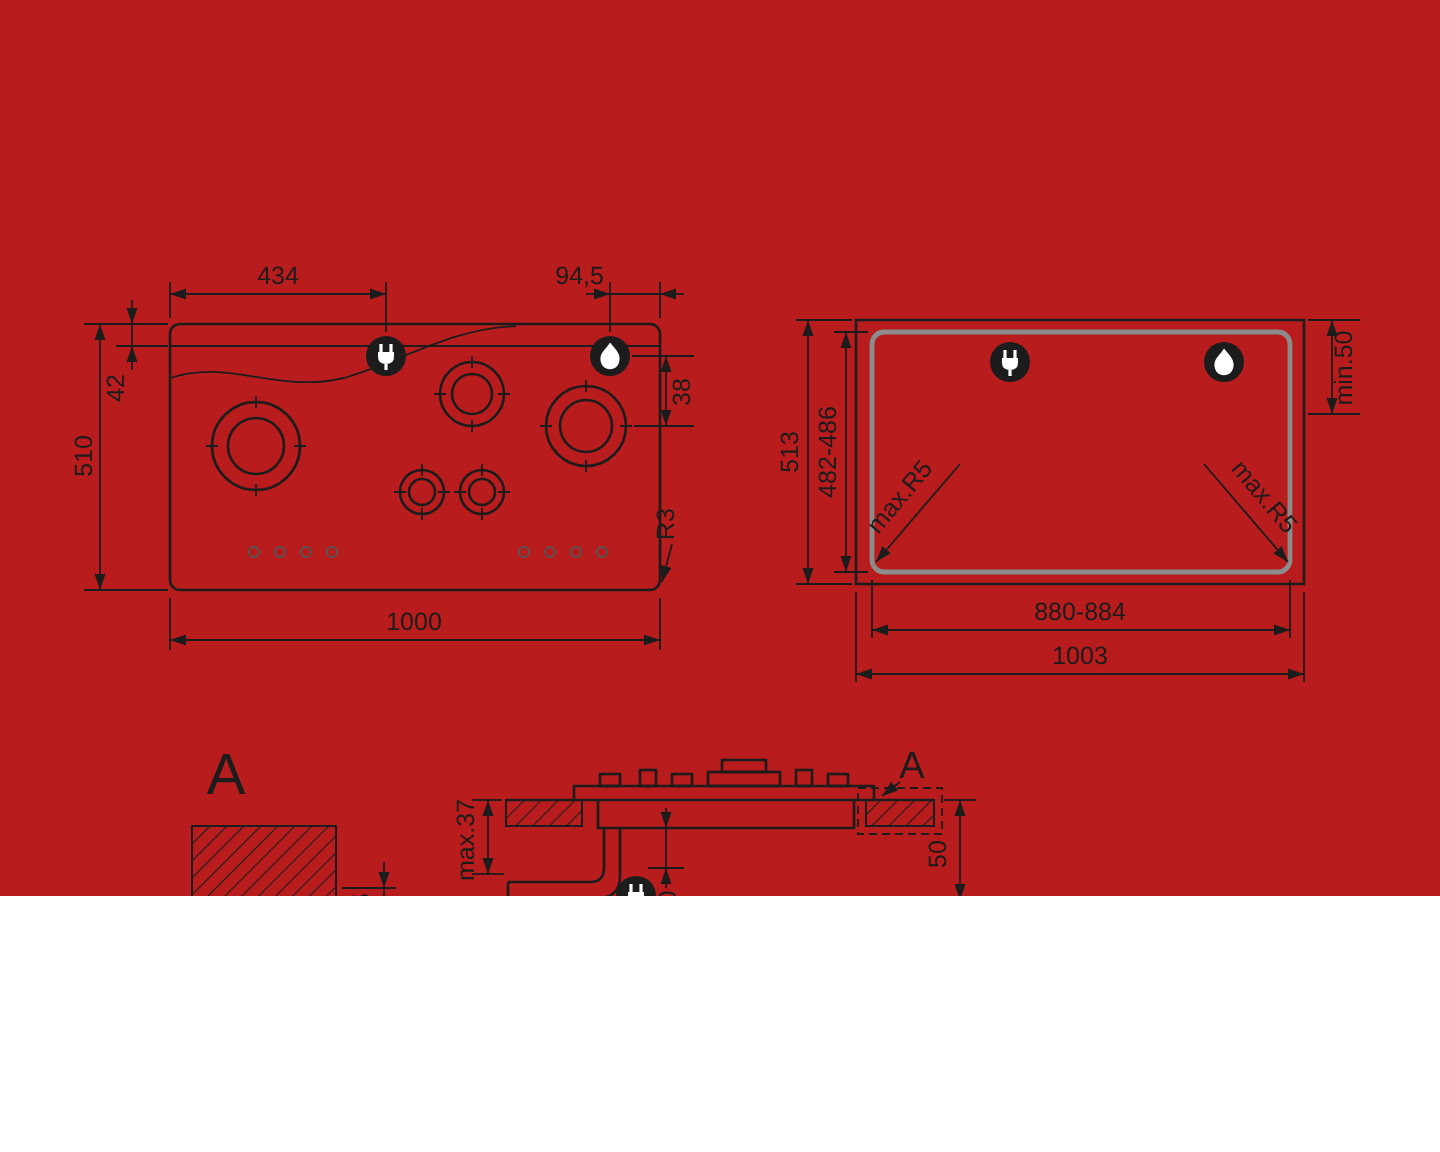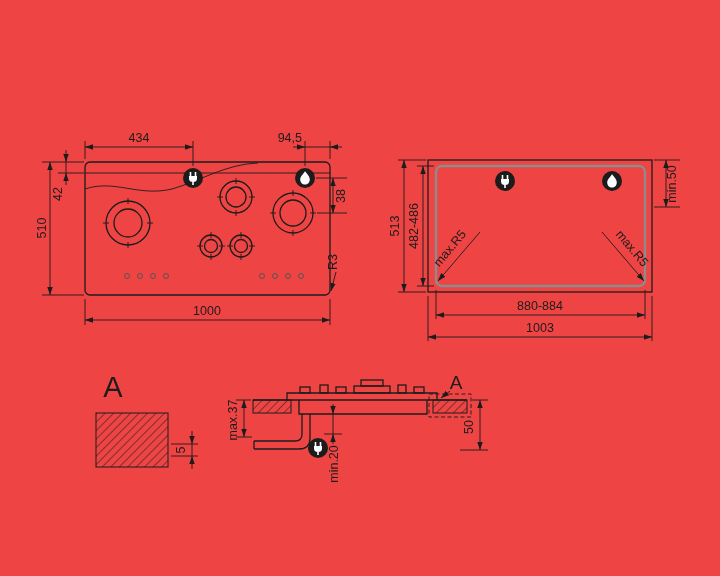--- a/index.html
+++ b/index.html
@@ -1,16 +1,16 @@
 <!DOCTYPE html>
 <html><head>
 <meta charset="utf-8">
 <style>
   html,body{margin:0;padding:0;background:#ffffff;}
-  .stage{position:relative;width:720px;height:576px;background:#ef4444;overflow:hidden;
+  .stage{position:relative;width:720px;height:448px;background:#b91c1c;overflow:hidden;
          font-family:"Liberation Sans",sans-serif;}
   svg{display:block;}
   .ln{stroke:#1c1c1c;stroke-width:1.3;fill:none;}
   .thin{stroke:#1c1c1c;stroke-width:0.9;fill:none;}
   .dim{font-size:12.5px;fill:#1c1c1c;font-family:"Liberation Sans",sans-serif;}
   .big-a{font-size:29px;}
   .mid-a{font-size:19px;}
   .knob{stroke:#555555;stroke-width:1;fill:none;}
   .dash{stroke:#1c1c1c;stroke-width:0.9;fill:none;stroke-dasharray:4 2.5;}
   .hatchfill{fill:url(#hatch);stroke:#1c1c1c;stroke-width:1;}

